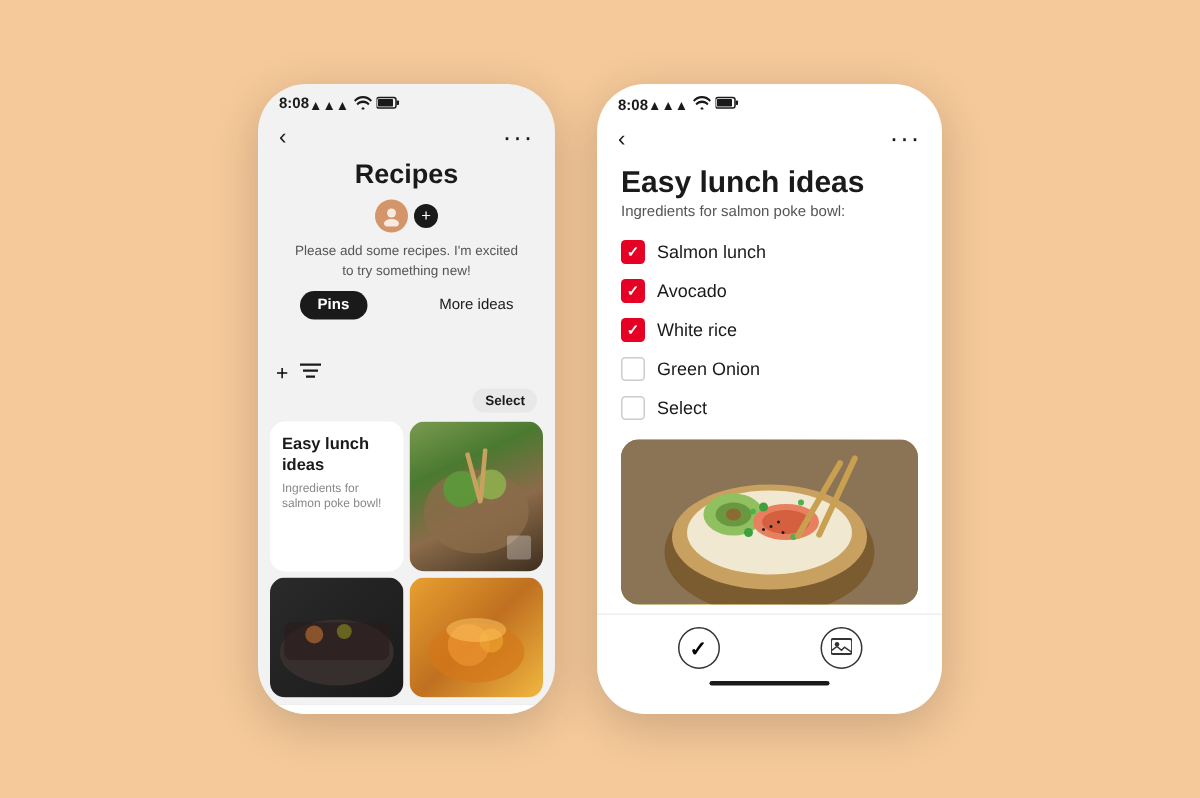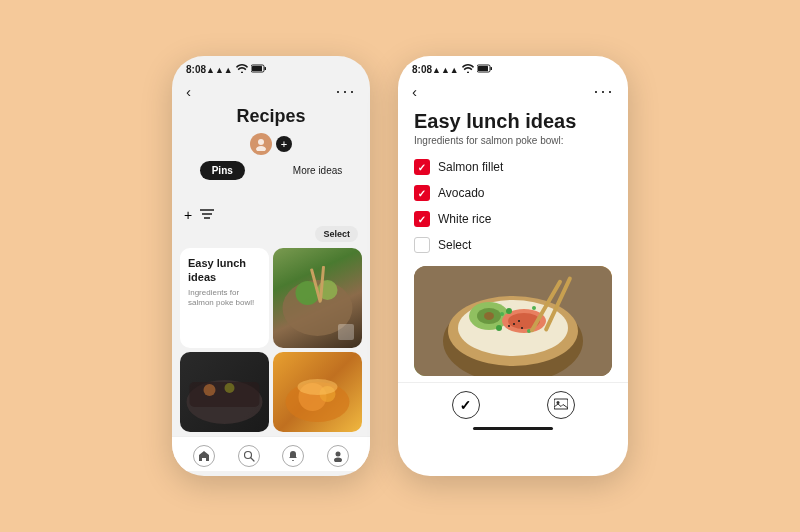--- a/index.html
+++ b/index.html
@@ -364,20 +364,21 @@
     <div class="avatar-row">
       <div class="avatar-circle">
         <svg width="14" height="14" viewBox="0 0 14 14">
             <circle cx="7" cy="5" r="3" fill="rgba(255,255,255,0.8)"></circle>
             <ellipse cx="7" cy="12" rx="5" ry="3" fill="rgba(255,255,255,0.8)"></ellipse>
           </svg>
       </div>
       <div class="add-btn">+</div>
     </div>
 
+    <div class="placeholder-text">Please add some recipes. I'm excited to try something new!</div>
 
     <div class="tabs-row">
       <div class="tab-pill">
         <span>Pins</span>
       </div>
       <div class="tab-label">
         <span>More ideas</span>
       </div>
     </div>
 
@@ -497,37 +498,41 @@
 
   <div class="right-title">Easy lunch ideas</div>
   <div class="right-subtitle">Ingredients for salmon poke bowl:</div>
 
   <div class="ingredient-list">
 
     <div class="ingredient-item">
       <div class="checkbox-checked">
         <span class="checkmark">✓</span>
       </div>
-      <span class="ingredient-name">Salmon fillet</span>
+      <span class="ingredient-name">Salmon lunch</span>
     </div>
 
     <div class="ingredient-item">
       <div class="checkbox-checked">
         <span class="checkmark">✓</span>
       </div>
       <span class="ingredient-name">Avocado</span>
     </div>
 
     <div class="ingredient-item">
       <div class="checkbox-checked">
         <span class="checkmark">✓</span>
       </div>
       <span class="ingredient-name">White rice</span>
     </div>
 
+    <div class="ingredient-item">
+      <div class="checkbox-unchecked"></div>
+      <span class="ingredient-name">Green Onion</span>
+    </div>
 
     <div class="ingredient-item">
       <div class="checkbox-unchecked"></div>
       <span class="ingredient-name">Select</span>
     </div>
   </div>
 
   <div class="food-bowl-img">
     <svg class="bowl-svg" viewBox="0 0 198 110" preserveAspectRatio="xMidYMid slice">
 

